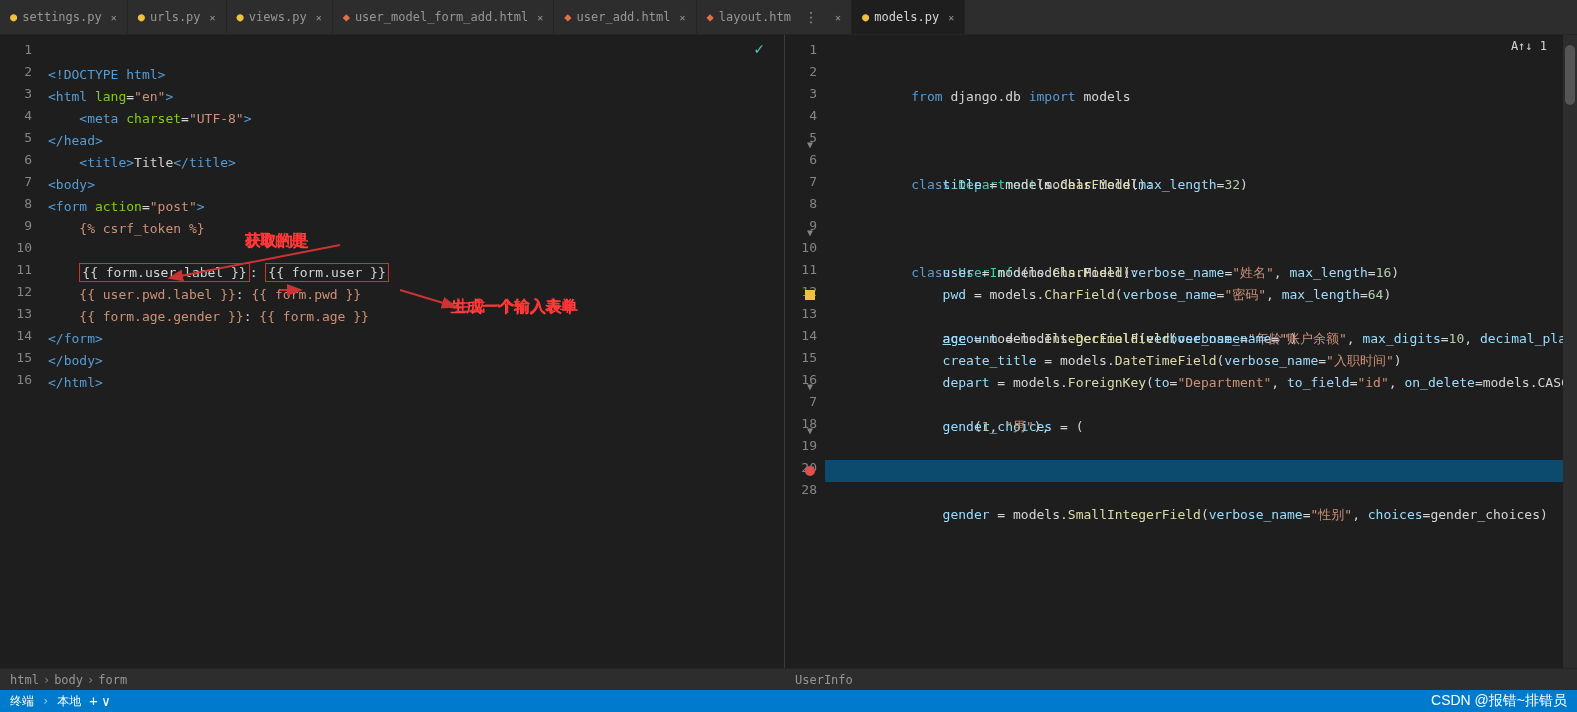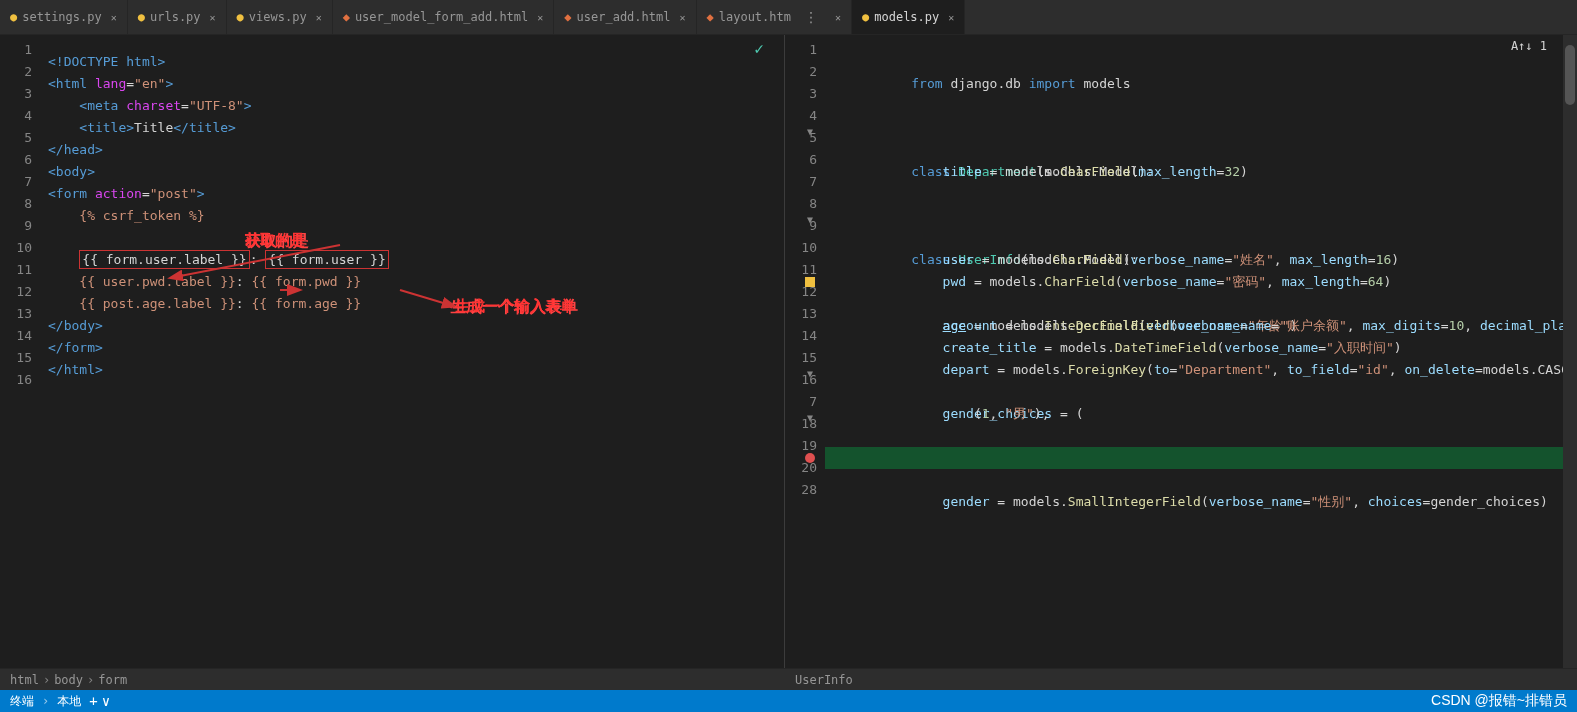--- a/index.html
+++ b/index.html
@@ -91,44 +91,44 @@
       color: #858585;
       font-size: 13px;
       line-height: 22px;
       user-select: none;
       padding-right: 8px;
     }
 
     .code-lines {
       position: absolute;
       left: 40px;
-      top: 4px;
+      top: 17px;
       right: 0;
       padding-top: 12px;
       line-height: 22px;
     }
 
     .code-line {
       height: 22px;
       padding-left: 8px;
       white-space: pre;
       position: relative;
     }
 
     
     .kw { color: #569cd6; }
     .str { color: #ce9178; }
     .fn { color: #dcdcaa; }
     .cls { color: #4ec9b0; }
     .num { color: #b5cea8; }
     .tag { color: #569cd6; }
-    .attr { color: #d946ef; }
+    .attr { color: #84cc16; }
     .tpl { color: #ce9178; }
     .arg-key { color: #9cdcfe; }
-    .red-highlight { background: #14532d; }
+    .red-highlight { background: #0c4a6e; }
 
     
     .annotation-label {
       position: absolute;
       color: #ff4444;
       font-family: 'Microsoft YaHei', Arial, sans-serif;
       font-size: 16px;
       font-weight: bold;
       pointer-events: none;
     }
@@ -247,31 +247,31 @@
         <div>13</div>
           <div>14</div>
           <div>15</div>
           <div>16</div>
       </div>
 
       <div class="code-lines">
         <div class="code-line"><span class="tag">&lt;!DOCTYPE html&gt;</span></div>
         <div class="code-line"><span class="tag">&lt;html</span> <span class="attr">lang</span>=<span class="str">"en"</span><span class="tag">&gt;</span></div>
         <div class="code-line">    <span class="tag">&lt;meta</span> <span class="attr">charset</span>=<span class="str">"UTF-8"</span><span class="tag">&gt;</span></div>
+        <div class="code-line"><span class="tag">&lt;/head&gt;</span></div>
         <div class="code-line">    <span class="tag">&lt;title&gt;</span>Title<span class="tag">&lt;/title&gt;</span></div>
-        <div class="code-line"><span class="tag">&lt;/head&gt;</span></div>
         <div class="code-line"><span class="tag">&lt;body&gt;</span></div>
         <div class="code-line"><span class="tag">&lt;form</span> <span class="attr">action</span>=<span class="str">"post"</span><span class="tag">&gt;</span></div>
         <div class="code-line">    <span class="tpl">{% csrf_token %}</span></div>
         <div class="code-line"></div>
         <div class="code-line">    <span style="border:1px solid #cc3333;padding:1px 2px;">{{ form.user.label }}</span>: <span style="border:1px solid #cc3333;padding:1px 2px;">{{ form.user }}</span></div>
         <div class="code-line">    <span class="tpl">{{ user.pwd.label }}</span>: <span class="tpl">{{ form.pwd }}</span></div>
-        <div class="code-line">    <span class="tpl">{{ post.age.label }}</span>: <span class="tpl">{{ form.age }}</span></div>
+        <div class="code-line">    <span class="tpl">{{ form.age.gender }}</span>: <span class="tpl">{{ form.age }}</span></div>
+        <div class="code-line"><span class="tag">&lt;/form&gt;</span></div>
         <div class="code-line"><span class="tag">&lt;/body&gt;</span></div>
-        <div class="code-line"><span class="tag">&lt;/form&gt;</span></div>
         <div class="code-line"><span class="tag">&lt;/html&gt;</span></div>
       </div>
 
       <div class="annotation-label" style="top:196px;left:245px;">获取的是</div>
 
       <div class="annotation-label" style="top:262px;left:450px;">生成一个输入表单</div>
 
       <svg class="arrow-svg" width="785" height="600">
 
         <defs>

